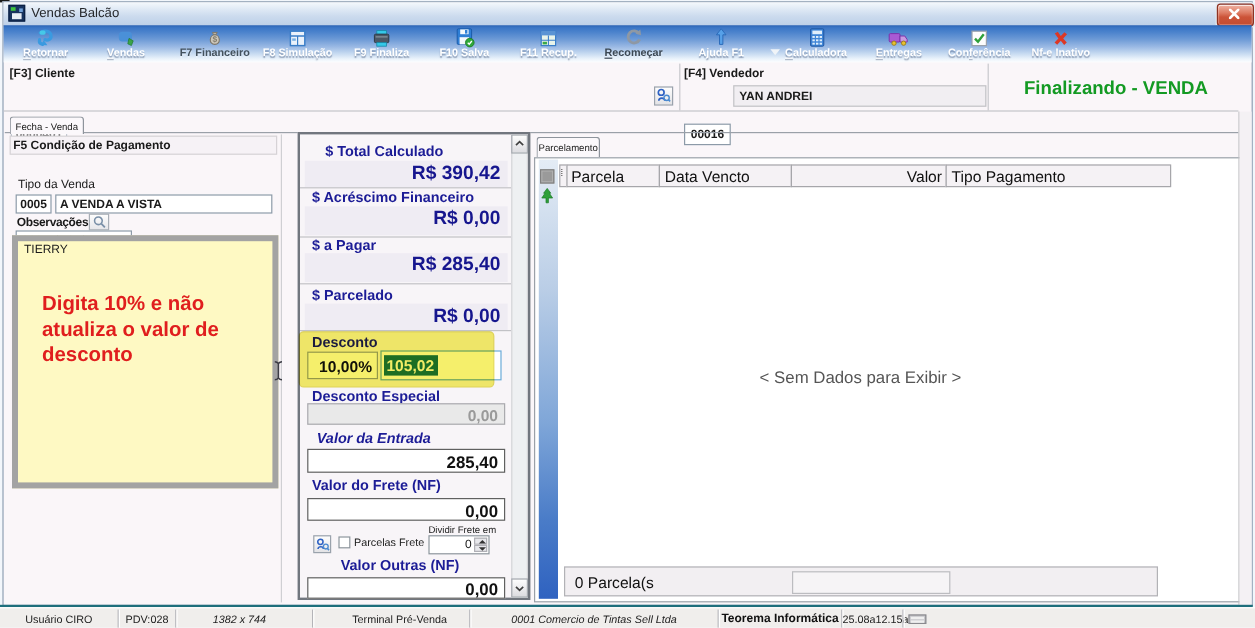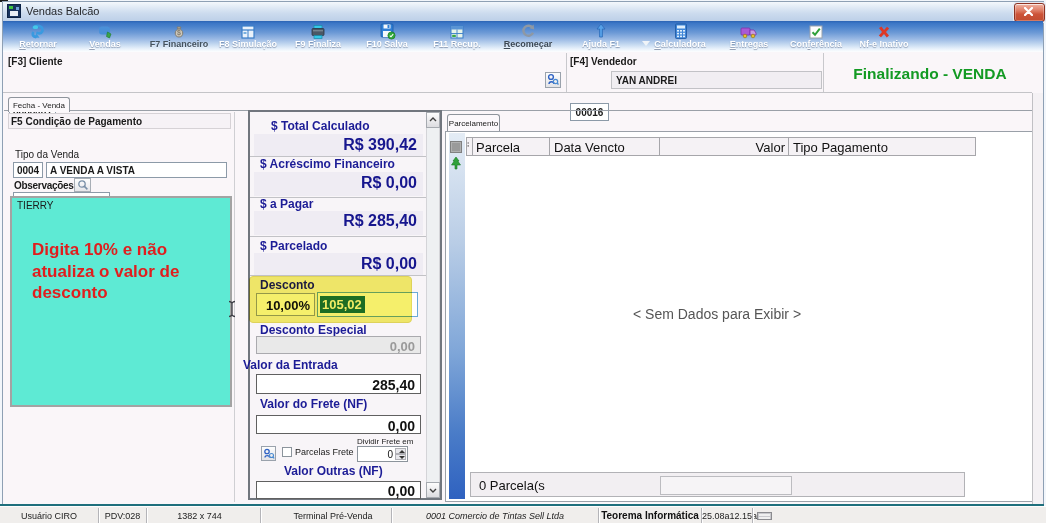--- a/index.html
+++ b/index.html
@@ -175,38 +175,38 @@
   <div class="abs" style="left:8px;top:97px;width:62px;height:15px;background:#fbf8fb;border:1px solid #8e949c;border-bottom:none;border-radius:3px 3px 0 0;box-sizing:border-box;">
     <div class="abs" style="left:0;top:3px;width:100%;text-align:center;font-size:8px;color:#1a1a1a;">Fecha - Venda</div>
   </div>
 
   <div class="abs" style="left:234px;top:112px;width:1px;height:390px;background:#cfcfd3;"></div>
 
   <div id="leftpanel">
     <div class="abs" style="left:8px;top:113px;width:223px;height:16px;border:1px solid #d6d2d6;box-sizing:border-box;background:#f6f2f6;"></div>
     <div class="abs b10" style="left:11px;top:116px;">F5 Condição de Pagamento</div>
     <div class="abs inbox" style="left:13px;top:130px;width:30px;height:16px;">
-        <div class="abs b10" style="left:0;top:2px;width:100%;text-align:center;">0004</div>
+        <div class="abs b10" style="left:0;top:2px;width:100%;text-align:center;">0005</div>
       </div>
     <div class="abs inbox" style="left:46px;top:130px;width:181px;height:16px;">
         <div class="abs b10" style="left:3px;top:2px;">A VENDA A VISTA</div>
       </div>
     <div class="abs r10" style="left:15px;top:149px;">Tipo da Venda</div>
     <div class="abs inbox" style="left:13px;top:160px;width:97px;height:16px;border-color:#8c9aa8;">
       <div class="abs r10" style="left:4px;top:2px;">1 Venda Loja</div>
       <div class="abs" style="left:78px;top:4px;width:0;height:0;border-left:6px solid transparent;border-right:6px solid transparent;border-top:7px solid #1a1a1a;"></div>
     </div>
     <div class="abs b10" style="left:14px;top:180px;letter-spacing:-0.3px;">Observações</div>
     <div class="abs" style="left:74px;top:178px;width:17px;height:14px;background:linear-gradient(180deg,#fdfdfd,#e6e6ea);border:1px solid #a8aeb6;box-sizing:border-box;">
       <svg class="abs" style="left:2px;top:0px;" width="12" height="12" viewBox="0 0 12 12">
         <circle cx="5" cy="5" r="3.2" fill="none" stroke="#7a90a8" stroke-width="1.3"></circle>
         <line x1="7.4" y1="7.4" x2="10.4" y2="10.4" stroke="#7a90a8" stroke-width="1.5"></line>
       </svg>
     </div>
-    <div class="abs" style="left:10px;top:196px;width:222px;height:211px;background:#5eead4;border:2px solid #a3a3a3;box-sizing:border-box;">
+    <div class="abs" style="left:10px;top:196px;width:222px;height:211px;background:#fef9c3;border:5px solid #a3a3a3;box-sizing:border-box;">
       <div class="abs" style="left:5px;top:2px;font-size:10px;color:#1a1a1a;">TIERRY</div>
       <div class="abs" style="left:20px;top:41px;font-size:17px;font-weight:bold;color:#e01e1e;line-height:21.5px;">Digita 10% e não<br>atualiza o valor de<br>desconto</div>
     </div>
 
     <svg class="abs" width="10" height="18" viewBox="0 0 10 18" style="left:227px;top:300px;">
       <path d="M2 1.5 C3.2 1.5 4.2 2 5 3 C5.8 2 6.8 1.5 8 1.5 M5 3 L5 15 M2 16.5 C3.2 16.5 4.2 16 5 15 C5.8 16 6.8 16.5 8 16.5" fill="none" stroke="#3c3c44" stroke-width="1.3"></path>
     </svg>
   </div>
 
   <div id="midpanel">
@@ -236,21 +236,21 @@
     <div class="abs" style="left:317px;top:292px;width:101px;height:25px;background:#fff;border:1px solid #6aaad8;box-sizing:border-box;">
       <div class="abs" style="left:2px;top:3px;width:45px;height:17px;background:#1e7452;"></div>
       <div class="abs" style="left:4px;top:4px;font-size:13px;font-weight:bold;color:#fcfcf0;">105,02</div>
     </div>
     <div class="abs" style="left:249px;top:276px;width:163px;height:47px;background:#f5ee5e;border:1px solid #e3d84e;box-sizing:border-box;border-radius:4px;mix-blend-mode:multiply;opacity:.92;"></div>
 
     <div class="abs nav" style="left:260px;top:323px;">Desconto Especial</div>
     <div class="abs" style="left:256px;top:336px;width:165px;height:18px;background:#e9e9e9;border:1px solid #aaaaae;box-sizing:border-box;">
       <div class="abs" style="right:5px;top:2px;font-size:13px;font-weight:bold;color:#9a9a9a;">0,00</div>
     </div>
-    <div class="abs nav" style="left:243px;top:358px;">Valor da Entrada</div>
+    <div class="abs nav" style="left:264px;top:358px;font-style:italic;">Valor da Entrada</div>
     <div class="abs" style="left:256px;top:374px;width:165px;height:20px;background:#fff;border:1px solid #606060;box-sizing:border-box;">
       <div class="abs" style="right:5px;top:2px;font-size:14px;font-weight:bold;color:#111;">285,40</div>
     </div>
     <div class="abs nav" style="left:260px;top:397px;">Valor do Frete (NF)</div>
     <div class="abs" style="left:256px;top:415px;width:165px;height:19px;background:#fff;border:1px solid #606060;box-sizing:border-box;">
       <div class="abs" style="right:5px;top:2px;font-size:14px;font-weight:bold;color:#111;">0,00</div>
     </div>
 
     <div class="abs" style="left:261px;top:446px;width:15px;height:15px;background:linear-gradient(180deg,#fdfdfd,#e3e3e6);border:1px solid #9aa2ac;box-sizing:border-box;">
       <svg class="abs" style="left:0px;top:0px;" width="13" height="13" viewBox="0 0 13 13">
@@ -334,21 +334,21 @@
 
   <div class="abs" style="left:0px;top:504px;width:1044px;height:2px;background:#1e6f7c;"></div>
   <div id="statusbar">
     <div class="abs" style="left:0;top:506px;width:1046px;height:17px;background:#f0eeec;border-top:1px solid #fdfdfd;box-sizing:border-box;"></div>
     <div class="abs st" style="left:0px;top:511px;width:98px;">Usuário CIRO</div>
     <div class="abs sd" style="left:98px;"></div>
       <div class="abs sw" style="left:99px;"></div>
     <div class="abs st" style="left:99px;top:511px;width:47px;">PDV:028</div>
     <div class="abs sd" style="left:146px;"></div>
       <div class="abs sw" style="left:147px;"></div>
-    <div class="abs st" style="left:147px;top:511px;width:105px;">1382 x 744</div>
+    <div class="abs st" style="left:147px;top:511px;width:105px;font-style:italic;">1382 x 744</div>
     <div class="abs sd" style="left:260px;"></div>
       <div class="abs sw" style="left:261px;"></div>
     <div class="abs st" style="left:268px;top:511px;width:130px;">Terminal Pré-Venda</div>
     <div class="abs sd" style="left:391px;"></div>
       <div class="abs sw" style="left:392px;"></div>
     <div class="abs st" style="left:392px;top:511px;width:206px;font-style:italic;">0001 Comercio de Tintas Sell Ltda</div>
     <div class="abs sd" style="left:598px;"></div>
       <div class="abs sw" style="left:599px;"></div>
     <div class="abs st" style="left:599px;top:510px;width:102px;font-size:10px;font-weight:bold;color:#111;">Teorema Informática</div>
     <div class="abs sd" style="left:701px;"></div>

